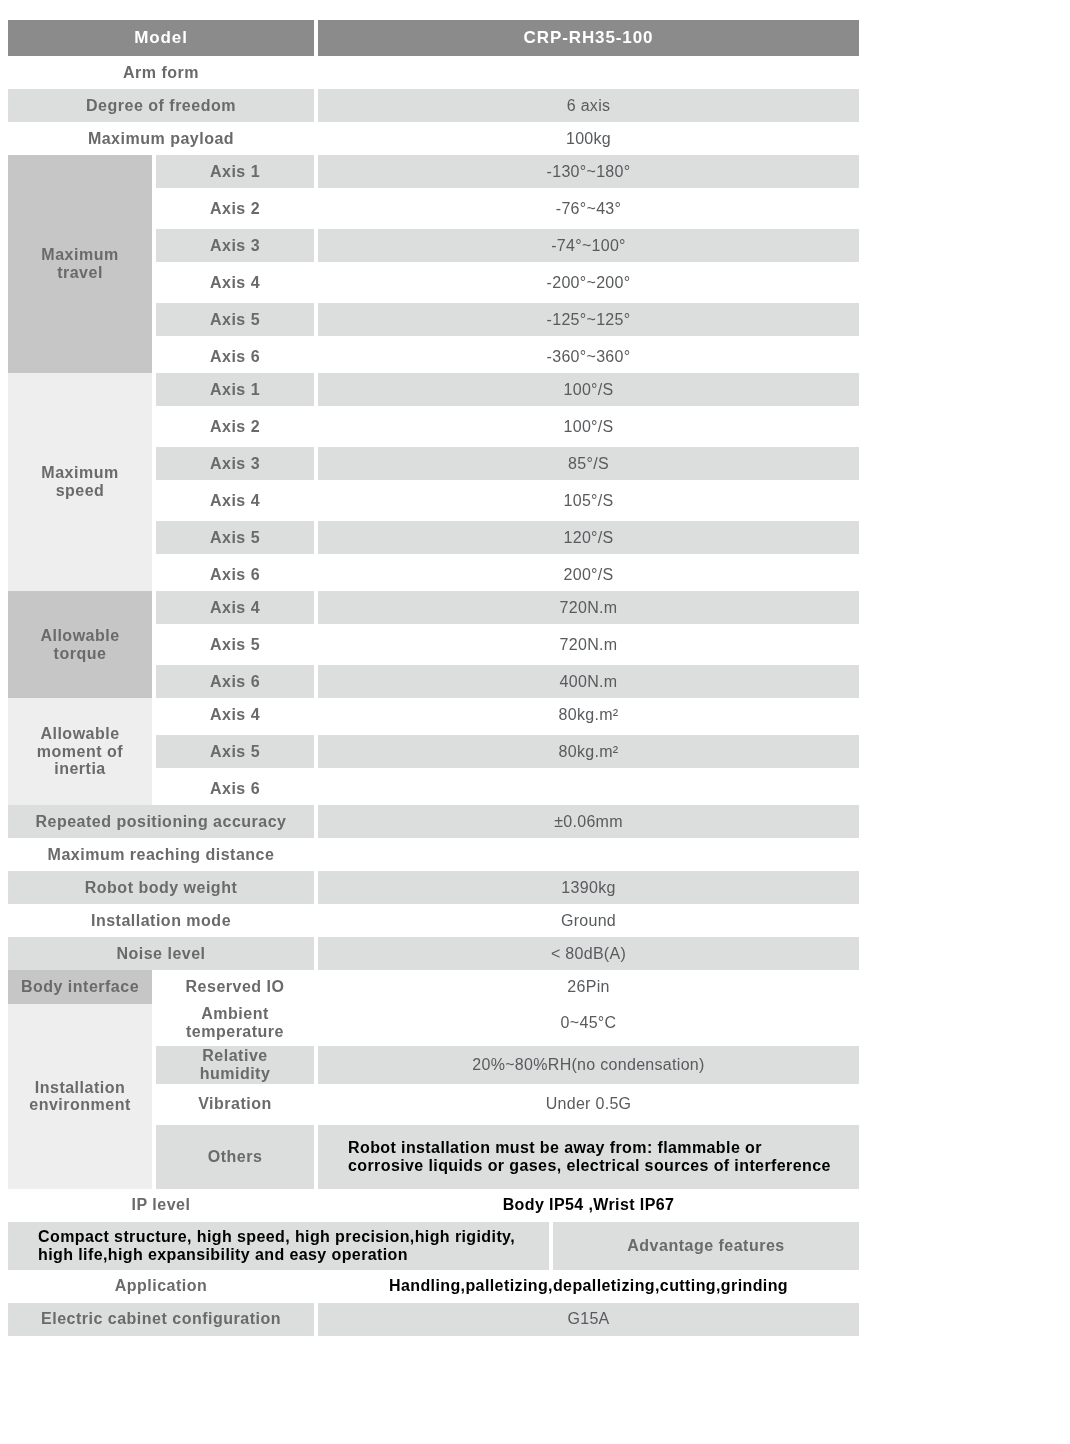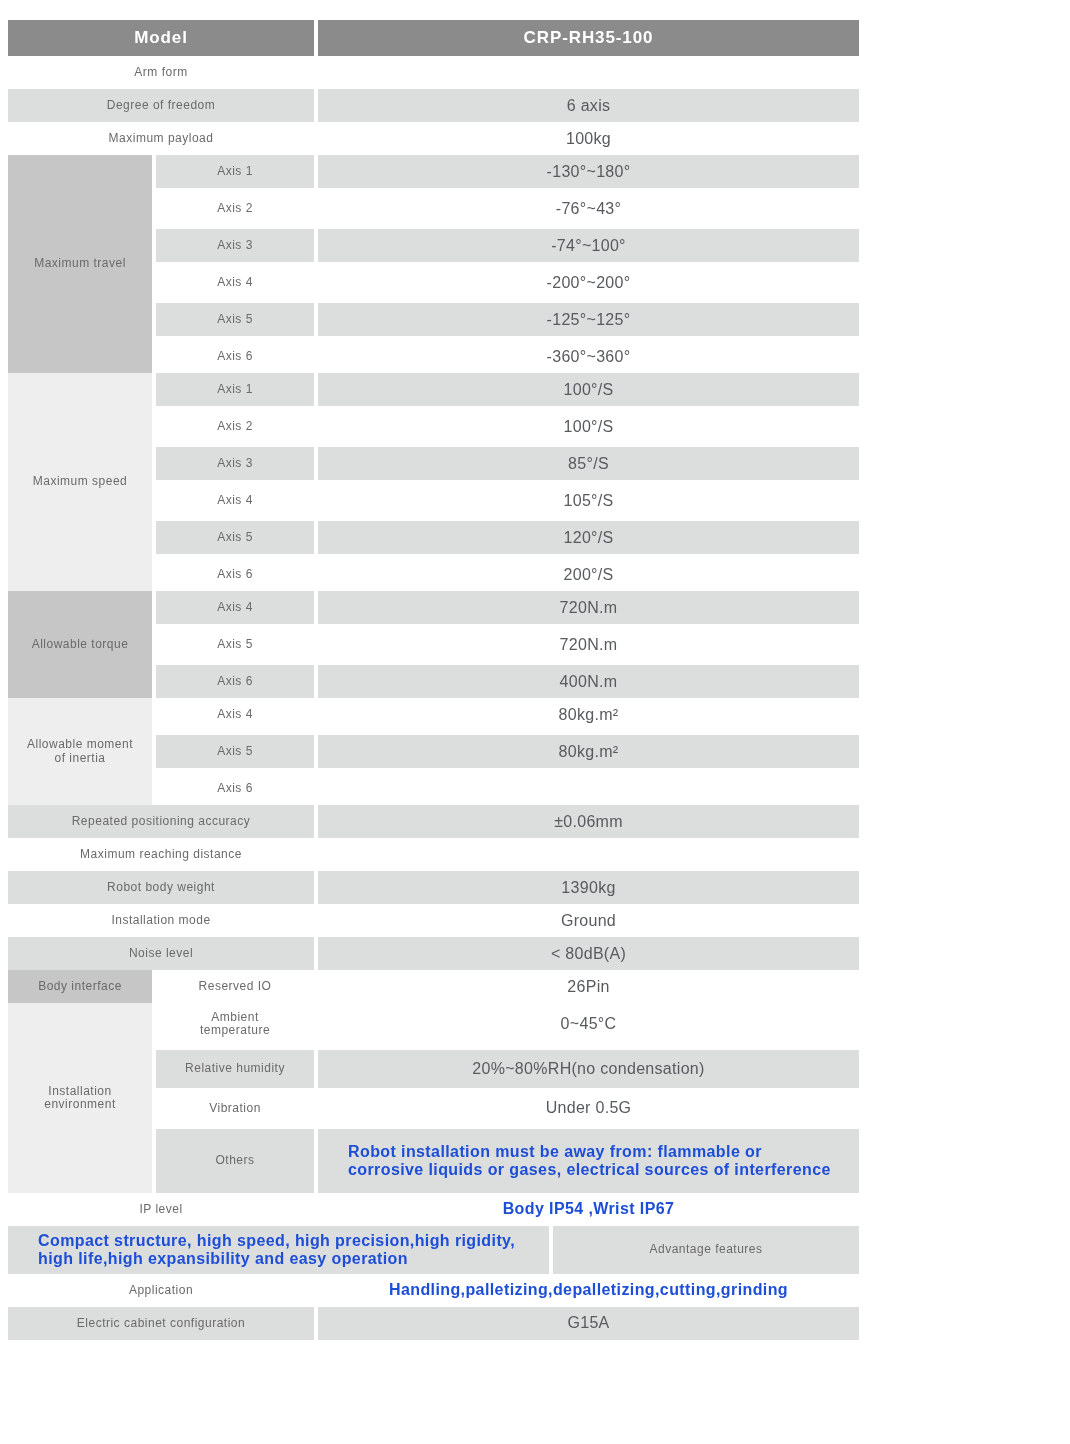--- a/index.html
+++ b/index.html
@@ -22,36 +22,36 @@
   .spec-table{
     position:absolute;left:8px;top:20px;width:851px;
     display:flex;flex-direction:column;
   }
   .row{display:flex;gap:4px;}
   .cell{
     display:flex;align-items:center;justify-content:center;
     text-align:center;min-height:33px;line-height:1.12;
   }
   .c1{width:144px;padding:8px 12px;}
-  .c2{width:158px;padding:8px 24px;}
+  .c2{width:158px;padding:0 24px;}
   .c3{flex:1;}
   .full{width:306px;padding:0 4px;}
   .bg-g{background:var(--row-gray);}
   .bg-w{background:var(--row-white);}
   .tone-dark{background:var(--group-dark);}
   .tone-light{background:var(--group-light);}
   .label{
-    font-weight:400;color:var(--label-text);
-    font-size:12px;letter-spacing:.5px;
+    font-weight:700;color:var(--label-text);
+    font-size:16px;letter-spacing:.5px;
   }
   .value{
     font-weight:400;color:var(--value-text);
     font-size:16px;letter-spacing:.3px;
   }
-  .v-bold{font-weight:700;color:#1d4ed8;letter-spacing:.4px;}
+  .v-bold{font-weight:700;color:#000000;letter-spacing:.4px;}
   .v-left{justify-content:flex-start;text-align:left;padding:4px 26px 4px 30px;}
   .header-row .cell{
     background:var(--header-bg);color:var(--header-text);
     font-weight:700;font-size:17px;letter-spacing:.9px;min-height:36px;
   }
   .section{display:flex;gap:4px;}
   .group-cell{
     display:flex;align-items:center;justify-content:center;text-align:center;
   }
   .group-rows{flex:1;display:flex;flex-direction:column;gap:4px;}

